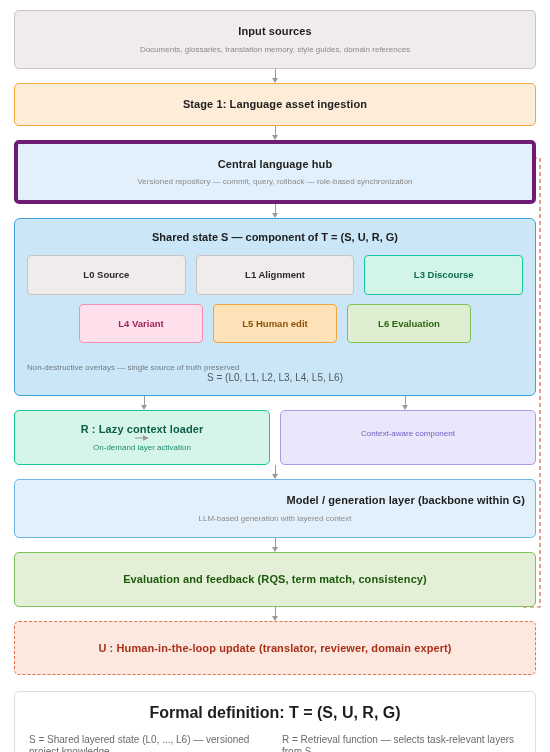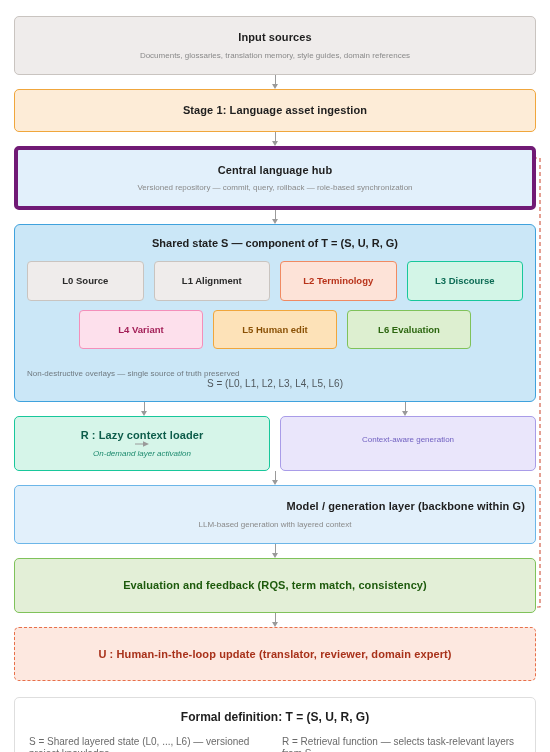--- a/index.html
+++ b/index.html
@@ -13,21 +13,21 @@
     font-family: "Liberation Sans", sans-serif;
     color: #222;
     position: relative;
     overflow: hidden;
   }
   .page {
     position: relative;
     width: 550px;
     height: 580px;
     box-sizing: border-box;
-    padding: 16px 14px 10px 14px;
+    padding: 10px 14px 10px 14px;
   }
 
   
   .box {
     box-sizing: border-box;
     border-radius: 5px;
     text-align: center;
     position: relative;
   }
   .box .title {
@@ -121,21 +121,21 @@
 
   
   .rg-row { display: flex; gap: 10px; }
   .box-r {
     flex: 1 1 0;
     background: #d6f5e9;
     border: 1.4px solid #18c79b;
     padding: 12px 8px 11px;
   }
   .box-r .title { color: #0c5c4a; }
-  .box-r .sub { color: #1d8a6e; font-style: italic; }
+  .box-r .sub { color: #1d8a6e; }
   .box-g {
     flex: 1 1 0;
     background: #eae6fb;
     border: 1px solid #a99ce8;
     padding: 12px 8px 11px;
   }
   .box-g .title { color: #3a2a95; }
   .box-g .sub { color: #6f5fc0; }
 
   .box-model {
@@ -163,21 +163,21 @@
   .def {
     background: #ffffff;
     border: 1px solid #dedede;
     border-radius: 5px;
     padding: 12px 14px 11px;
     box-sizing: border-box;
   }
   .def .title {
     text-align: center;
     font-weight: bold;
-    font-size: 12px;
+    font-size: 16px;
     color: #1e1e1e;
     margin-bottom: 12px;
   }
   .def-grid {
     display: grid;
     grid-template-columns: 1fr 1fr;
     column-gap: 14px;
     row-gap: 9px;
   }
   .def-grid div {
@@ -299,21 +299,20 @@
   </div>
 
   <div class="arrow-v"></div>
 
   <div class="shared">
     <div class="title">Shared state S — component of T = (S, U, R, G)</div>
 
     <div class="layer-row row1">
       <div class="layer l-l0">L0 Source</div>
       <div class="layer l-l1">L1 Alignment</div>
-      <div class="layer l-l2">L2 Terminology</div>
       <div class="layer l-l3">L3 Discourse</div>
     </div>
 
     <div class="layer-row row2">
       <div class="layer l-l4">L4 Variant</div>
       <div class="layer l-l5">L5 Human edit</div>
       <div class="layer l-l6">L6 Evaluation</div>
     </div>
 
     <div class="note">Non-destructive overlays — single source of truth preserved</div>
@@ -328,21 +327,21 @@
   <div class="rg-row">
     <div class="box box-r">
       <div class="title">R : Lazy context loader</div>
       <div class="sub">On-demand layer activation</div>
       <svg class="rg-connector" viewBox="0 0 14 8">
         <line x1="0" y1="4" x2="9" y2="4" stroke="#9a9a9a" stroke-width="1"></line>
         <polygon points="14,4 8,1.2 8,6.8" fill="#9a9a9a"></polygon>
       </svg>
     </div>
     <div class="box box-g">
-      <div class="sub">Context-aware generation</div>
+      <div class="sub">Context-aware component</div>
     </div>
   </div>
 
   <div class="arrow-v"></div>
 
   <div class="box box-model">
     <div class="title">Model / generation layer (backbone within G)</div>
     <div class="sub">LLM-based generation with layered context</div>
   </div>
 

